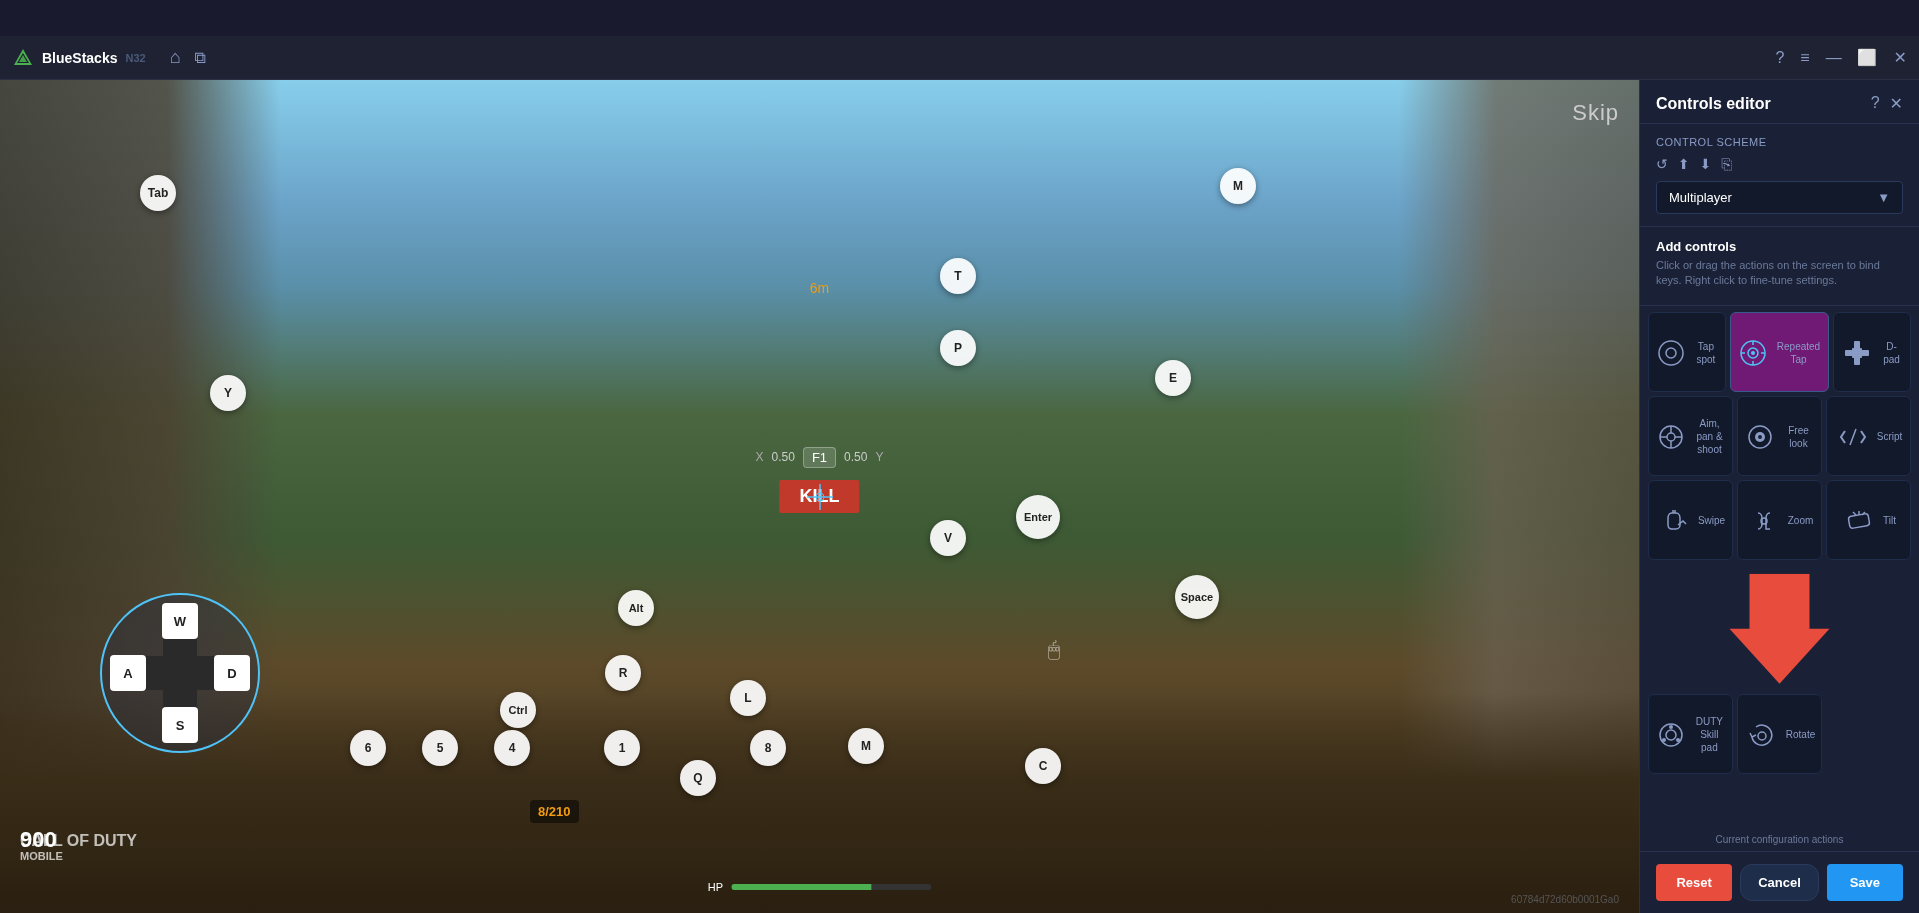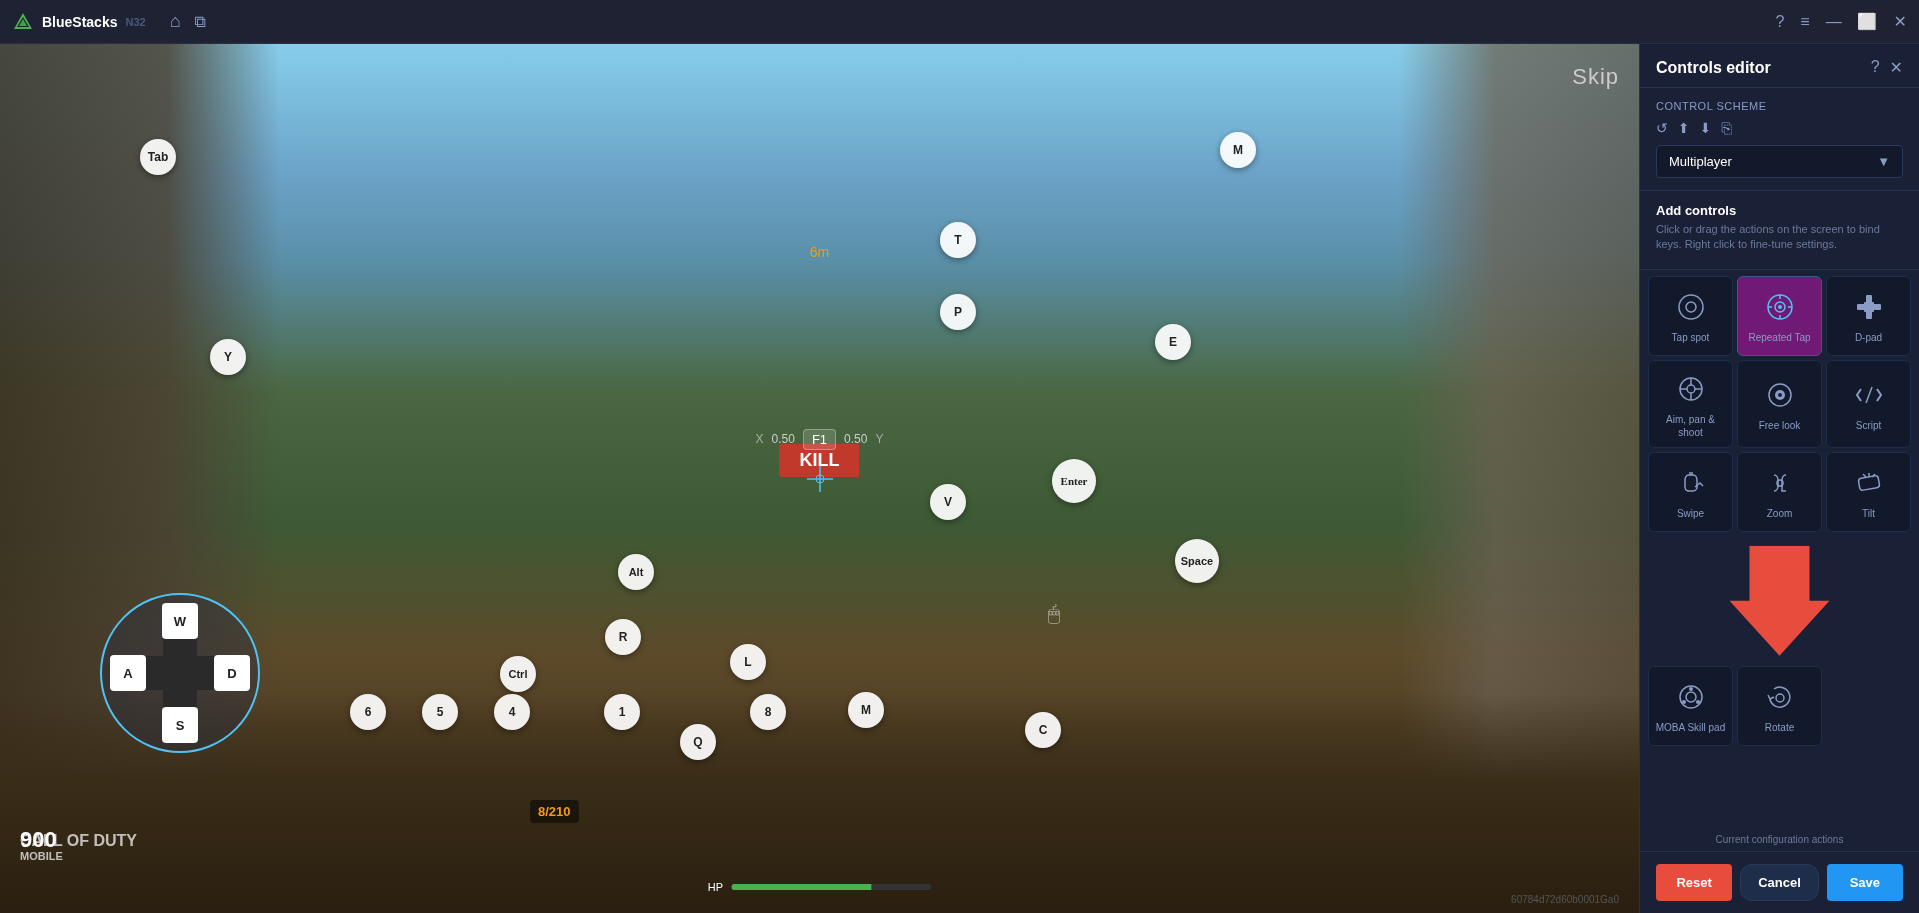--- a/index.html
+++ b/index.html
@@ -15,20 +15,21 @@
 
     
     .title-bar {
       height: 44px;
       background: #1e2233;
       display: flex;
       align-items: center;
       padding: 0 12px;
       flex-shrink: 0;
       border-bottom: 1px solid #2a2f45;
+      margin-top: 36px;
     }
     .title-bar-logo {
       display: flex;
       align-items: center;
       gap: 8px;
       color: #fff;
       font-size: 14px;
       font-weight: 600;
       margin-right: 20px;
     }
@@ -332,21 +333,21 @@
       grid-template-columns: 1fr 1fr 1fr;
       gap: 4px;
       margin-bottom: 4px;
     }
     .control-item {
       background: #12192b;
       border: 1px solid #1e2d4a;
       border-radius: 6px;
       padding: 10px 6px 8px;
       display: flex;
-      flex-direction: column;
+      flex-direction: row;
       align-items: center;
       gap: 6px;
       cursor: pointer;
       transition: background 0.15s;
       min-height: 80px;
       justify-content: center;
     }
     .control-item.highlighted {
       border-color: #3a5a8a;
       background: #701a75;
@@ -483,21 +484,21 @@
         <div class="dpad-key right">D</div>
       </div>
 
       <div class="key-badge" style="top:95px; left:140px;">Tab</div>
       <div class="key-badge" style="top:88px; left:1220px;">M</div>
       <div class="key-badge" style="top:178px; left:940px;">T</div>
       <div class="key-badge" style="top:250px; left:940px;">P</div>
       <div class="key-badge" style="top:295px; left:210px;">Y</div>
       <div class="key-badge" style="top:280px; left:1155px;">E</div>
       <div class="key-badge" style="top:440px; left:930px;">V</div>
-      <div class="key-badge large" style="top:415px; left:1052px; font-size:11px;font-family:Liberation Serif, serif;">Enter</div>
+      <div class="key-badge large" style="top:415px; left:1016px; font-size:11px;">Enter</div>
       <div class="key-badge large" style="top:495px; left:1175px; font-size:11px;">Space</div>
       <div class="key-badge" style="top:510px; left:618px; font-size:11px;">Alt</div>
       <div class="key-badge" style="top:612px; left:500px; font-size:11px;">Ctrl</div>
       <div class="key-badge" style="top:575px; left:605px;">R</div>
       <div class="key-badge" style="top:600px; left:730px;">L</div>
       <div class="key-badge" style="top:648px; left:848px;">M</div>
       <div class="key-badge" style="top:668px; left:1025px;">C</div>
       <div class="key-badge" style="top:680px; left:680px;">Q</div>
       <div class="key-badge" style="top:650px; left:350px;">6</div>
       <div class="key-badge" style="top:650px; left:422px;">5</div>
@@ -672,21 +673,21 @@
         <div class="control-item">
           <div class="control-icon">
             <svg width="32" height="32" viewBox="0 0 32 32">
               <circle cx="16" cy="16" r="11" fill="none" stroke="#8a9bc5" stroke-width="1.5"></circle>
               <circle cx="16" cy="16" r="5" fill="none" stroke="#8a9bc5" stroke-width="1.5"></circle>
               <circle cx="16" cy="8" r="2" fill="#8a9bc5"></circle>
               <circle cx="23" cy="21" r="2" fill="#8a9bc5"></circle>
               <circle cx="9" cy="21" r="2" fill="#8a9bc5"></circle>
             </svg>
           </div>
-          <div class="control-label">MOBA Skill pad</div>
+          <div class="control-label">DUTY Skill pad</div>
         </div>
         <div class="control-item">
           <div class="control-icon">
             <svg width="32" height="32" viewBox="0 0 32 32">
               <path d="M10 8 A10 10 0 1 1 6 18" fill="none" stroke="#8a9bc5" stroke-width="1.5"></path>
               <polyline points="4,14 6,18 10,16" fill="none" stroke="#8a9bc5" stroke-width="1.5"></polyline>
               <circle cx="16" cy="17" r="4" fill="none" stroke="#8a9bc5" stroke-width="1.5"></circle>
             </svg>
           </div>
           <div class="control-label">Rotate</div>

